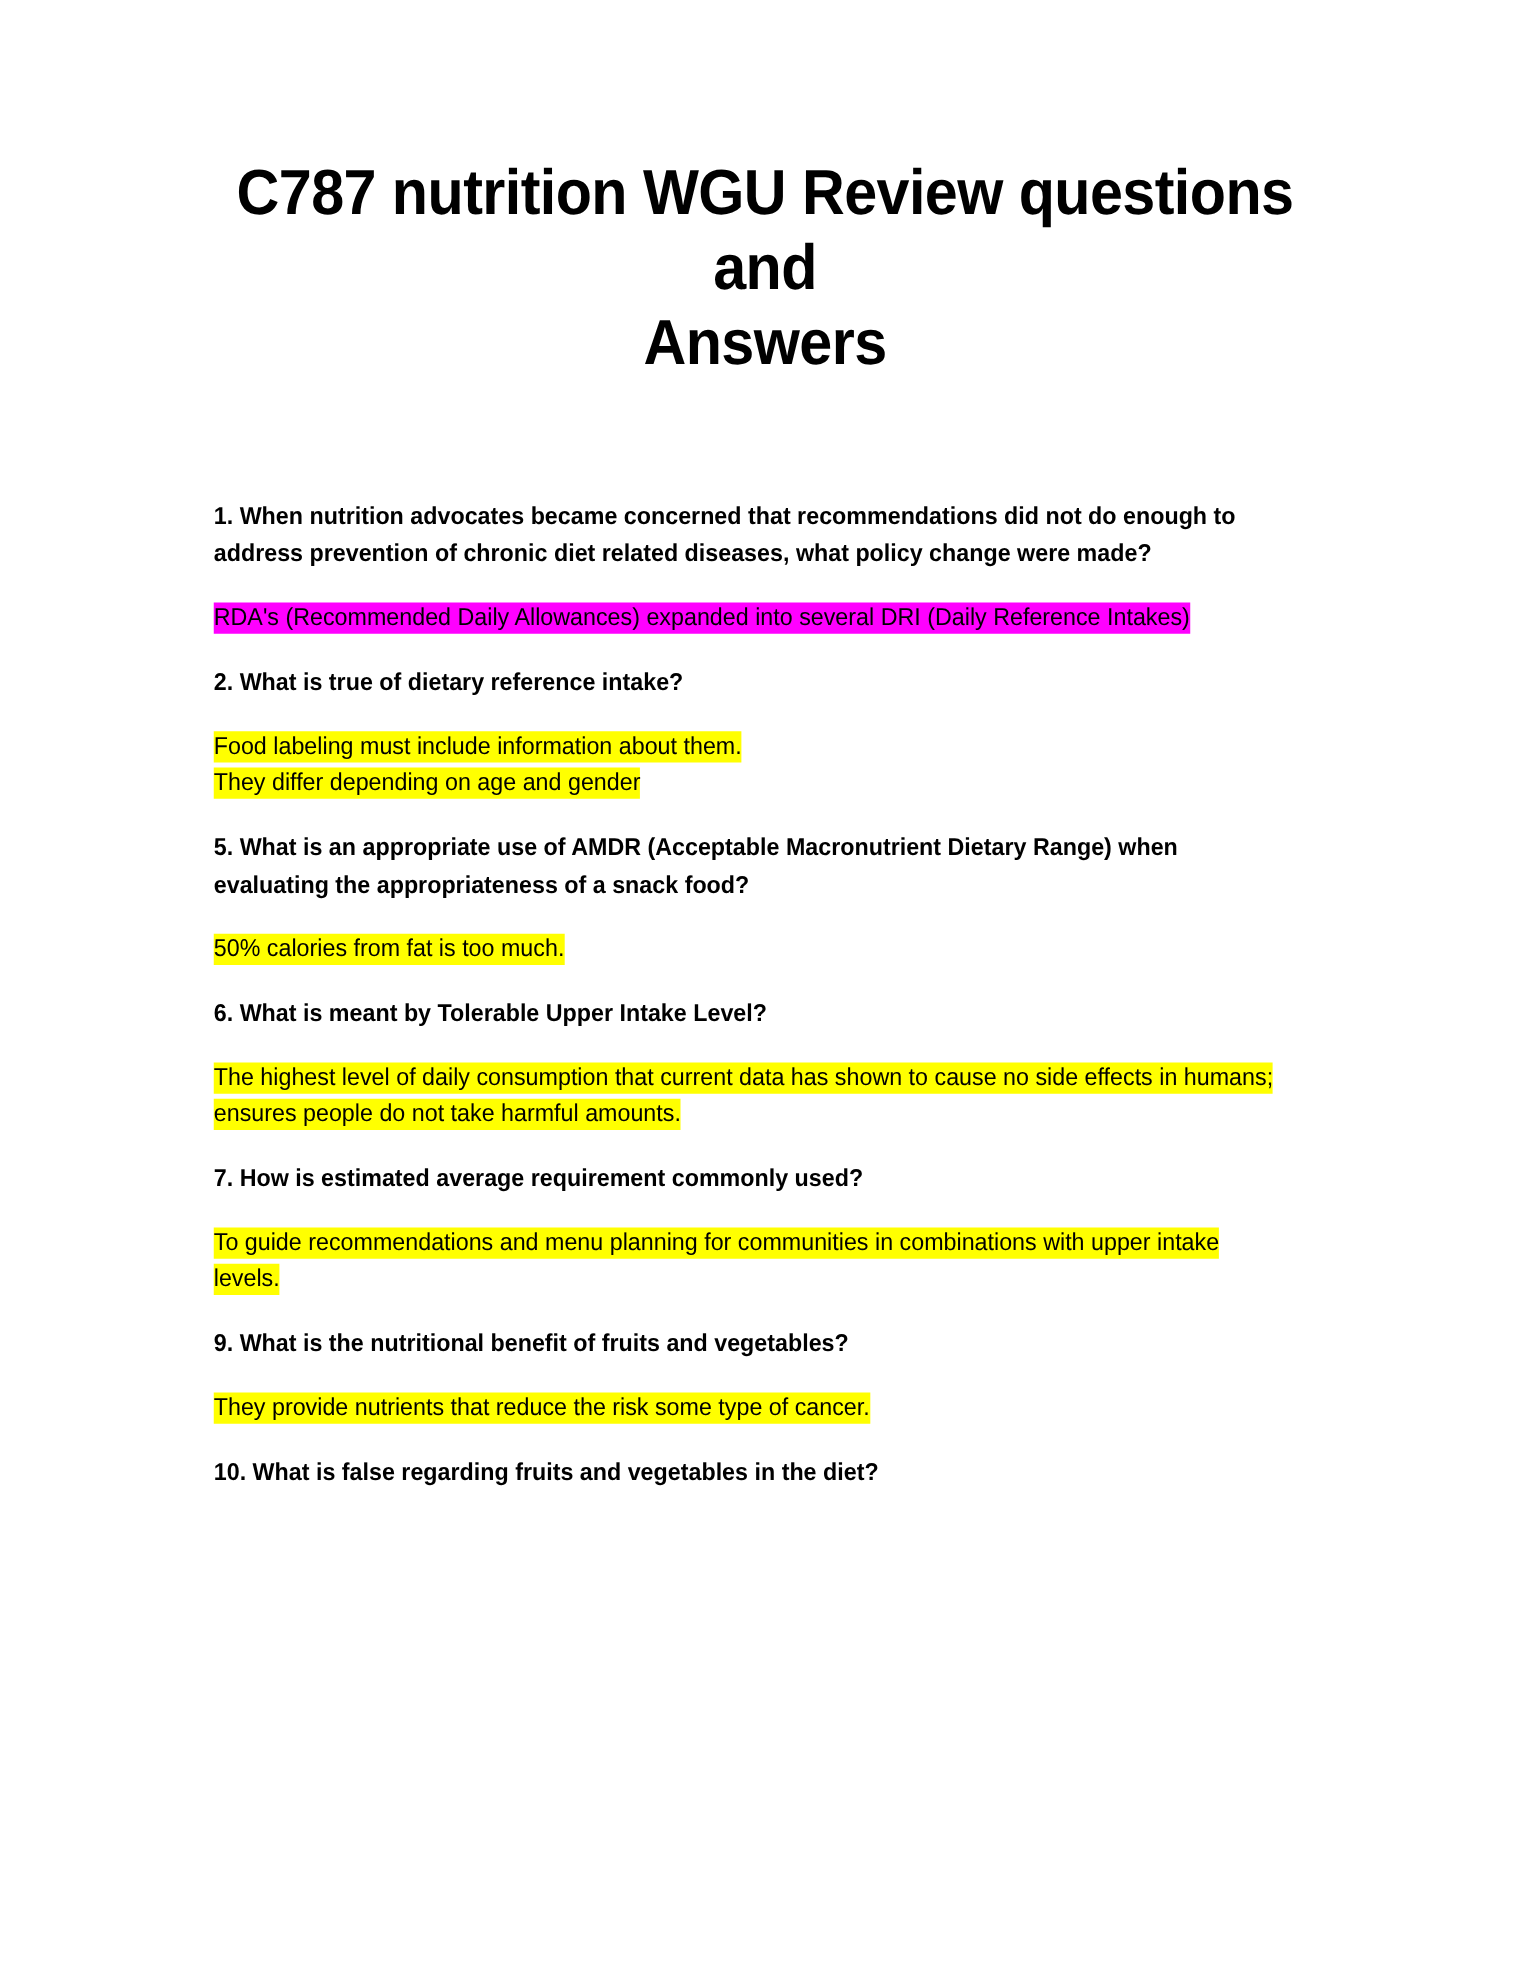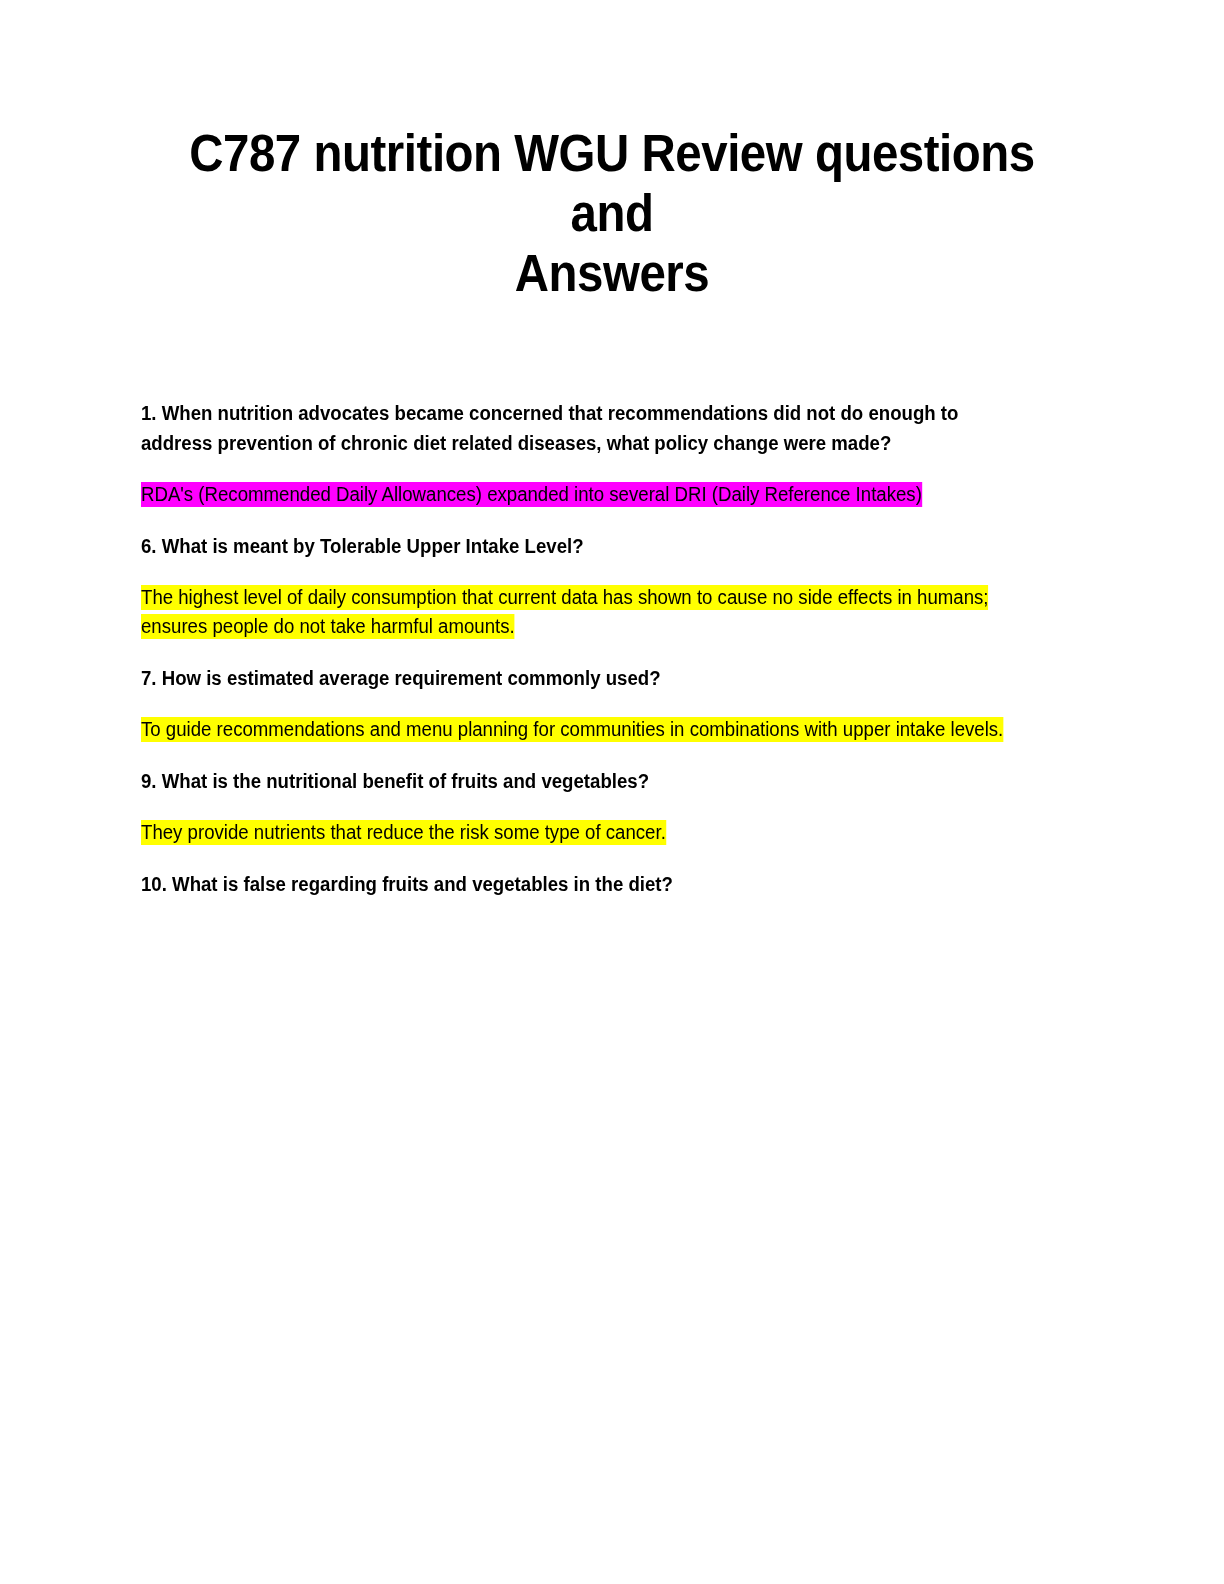--- a/index.html
+++ b/index.html
@@ -37,20 +37,21 @@
   
   .body-col {
     position: absolute;
     left: 141px;
     top: 398px;
     width: 922px;
   }
 
   .qa-block {
     margin-bottom: 22px;
+    margin-left: 30px;
   }
 
   .question {
     font-family: "Liberation Sans", sans-serif;
     font-weight: bold;
     font-size: 19.5px;
     line-height: 30px;
     color: #000000;
     margin: 0 0 22px 0;
     transform: scaleX(0.955);
@@ -94,20 +95,29 @@
     <br>
     <span>Answers</span>
   </h1>
 
   <div class="body-col" id="qa-list">
       <div class="qa-block">
         <p class="question">1. When nutrition advocates became concerned that recommendations did not do enough to address prevention of chronic diet related diseases, what policy change were made?</p>
         <p class="answer answer-line"><span class="hl hl-magenta">RDA's (Recommended Daily Allowances) expanded into several DRI (Daily Reference Intakes)</span></p>
       </div>
       <div class="qa-block">
+        <p class="question">2. What is true of dietary reference intake?</p>
+        <p class="answer answer-line"><span class="hl">Food labeling must include information about them.</span></p>
+        <p class="answer answer-line"><span class="hl">They differ depending on age and gender</span></p>
+      </div>
+      <div class="qa-block">
+        <p class="question">5. What is an appropriate use of AMDR (Acceptable Macronutrient Dietary Range) when evaluating the appropriateness of a snack food?</p>
+        <p class="answer answer-line"><span class="hl">50% calories from fat is too much.</span></p>
+      </div>
+      <div class="qa-block">
         <p class="question">6. What is meant by Tolerable Upper Intake Level?</p>
         <p class="answer answer-line"><span class="hl">The highest level of daily consumption that current data has shown to cause no side effects in humans; ensures people do not take harmful amounts.</span></p>
       </div>
       <div class="qa-block">
         <p class="question">7. How is estimated average requirement commonly used?</p>
         <p class="answer answer-line"><span class="hl">To guide recommendations and menu planning for communities in combinations with upper intake levels.</span></p>
       </div>
       <div class="qa-block">
         <p class="question">9. What is the nutritional benefit of fruits and vegetables?</p>
         <p class="answer answer-line"><span class="hl">They provide nutrients that reduce the risk some type of cancer.</span></p>

